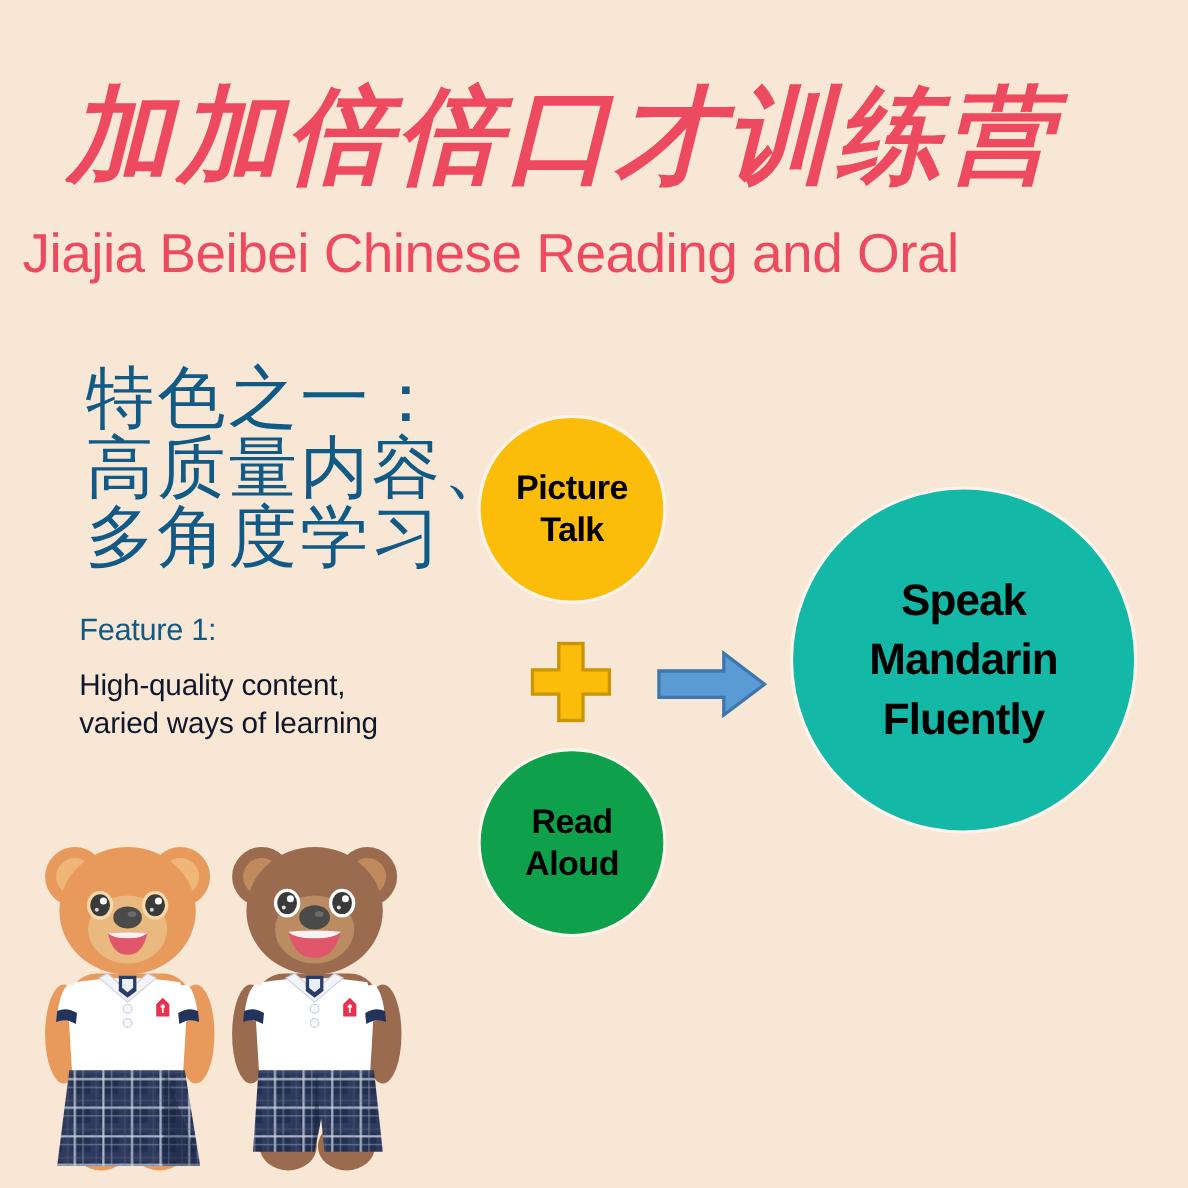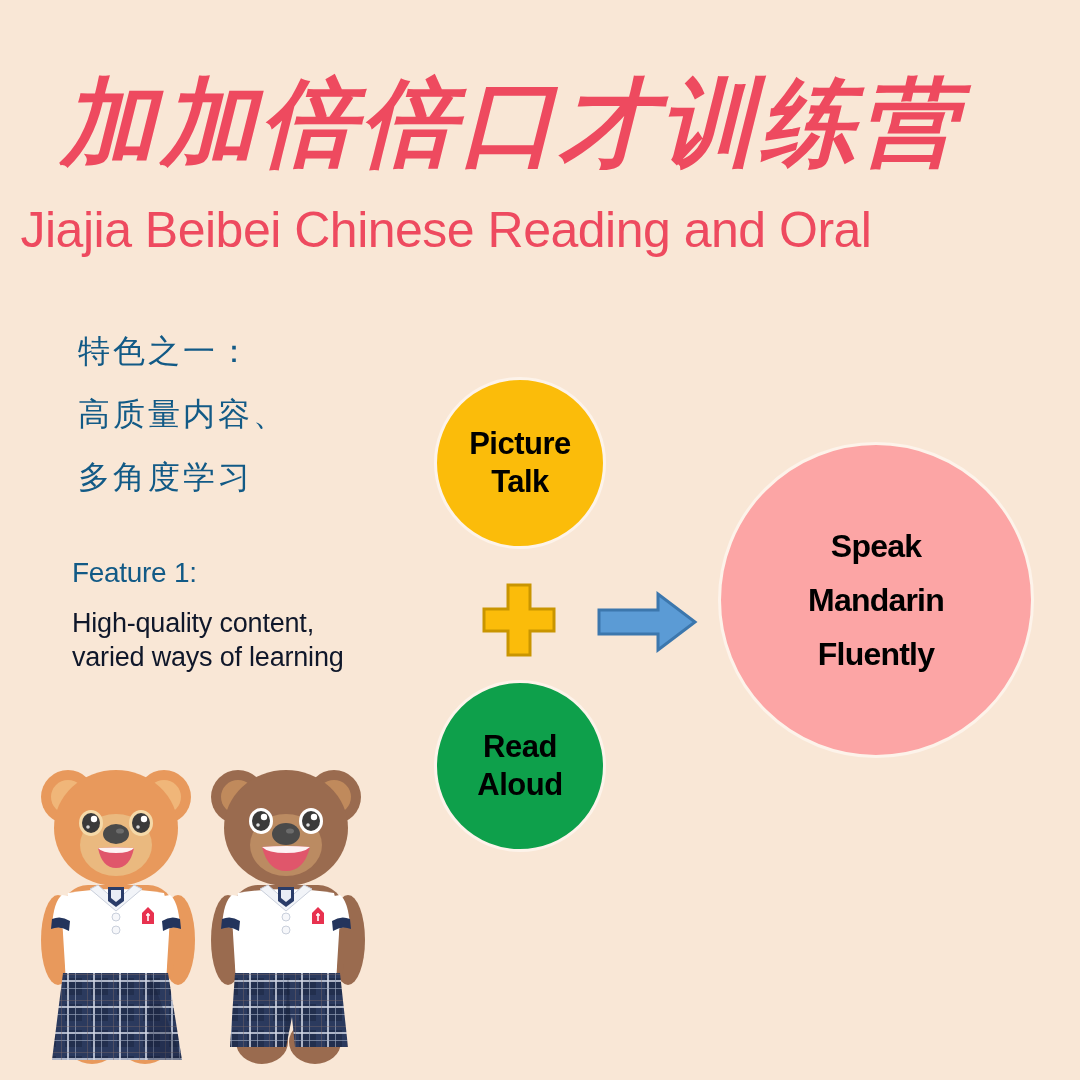--- a/index.html
+++ b/index.html
@@ -30,23 +30,23 @@
     font-size:50px;
     line-height:56px;
     font-weight:500;
     letter-spacing:-0.5px;
     color:#ee4a5f;
     white-space:nowrap;
   }
 
   
   .feature-cn{
-    position:absolute;left:78px;top:320px;
+    position:absolute;left:78px;top:332px;
     font-family:Liberation Serif, serif;
-    font-size:32px;line-height:63px;
+    font-size:62px;line-height:63px;
     color:#125a86;
     letter-spacing:3px;
     white-space:pre-line;
   }
   .feature-label{
     position:absolute;left:72px;top:552px;
     font-size:28px;line-height:42px;font-weight:500;
     color:#125a86;letter-spacing:-0.3px;
   }
   .feature-desc{
@@ -70,21 +70,21 @@
     background:#fbbc0a;font-size:31px;line-height:38px;
     letter-spacing:-0.5px;
   }
   .c-read{
     left:434px;top:680px;width:172px;height:172px;
     background:#0ea04b;font-size:31px;line-height:38px;
     letter-spacing:-0.5px;
   }
   .c-speak{
     left:718px;top:442px;width:316px;height:316px;
-    background:#fca5a5;font-size:32px;line-height:54px;
+    background:#14b8a6;font-size:40px;line-height:54px;
     letter-spacing:-0.8px;
   }
   .plus-shape{position:absolute;left:482px;top:583px;width:74px;height:74px;}
   .arrow-shape{position:absolute;left:596px;top:591px;width:102px;height:62px;}
 
   
   .bears{position:absolute;left:30px;top:735px;width:400px;height:345px;}
 </style>
 </head>
 <body>

